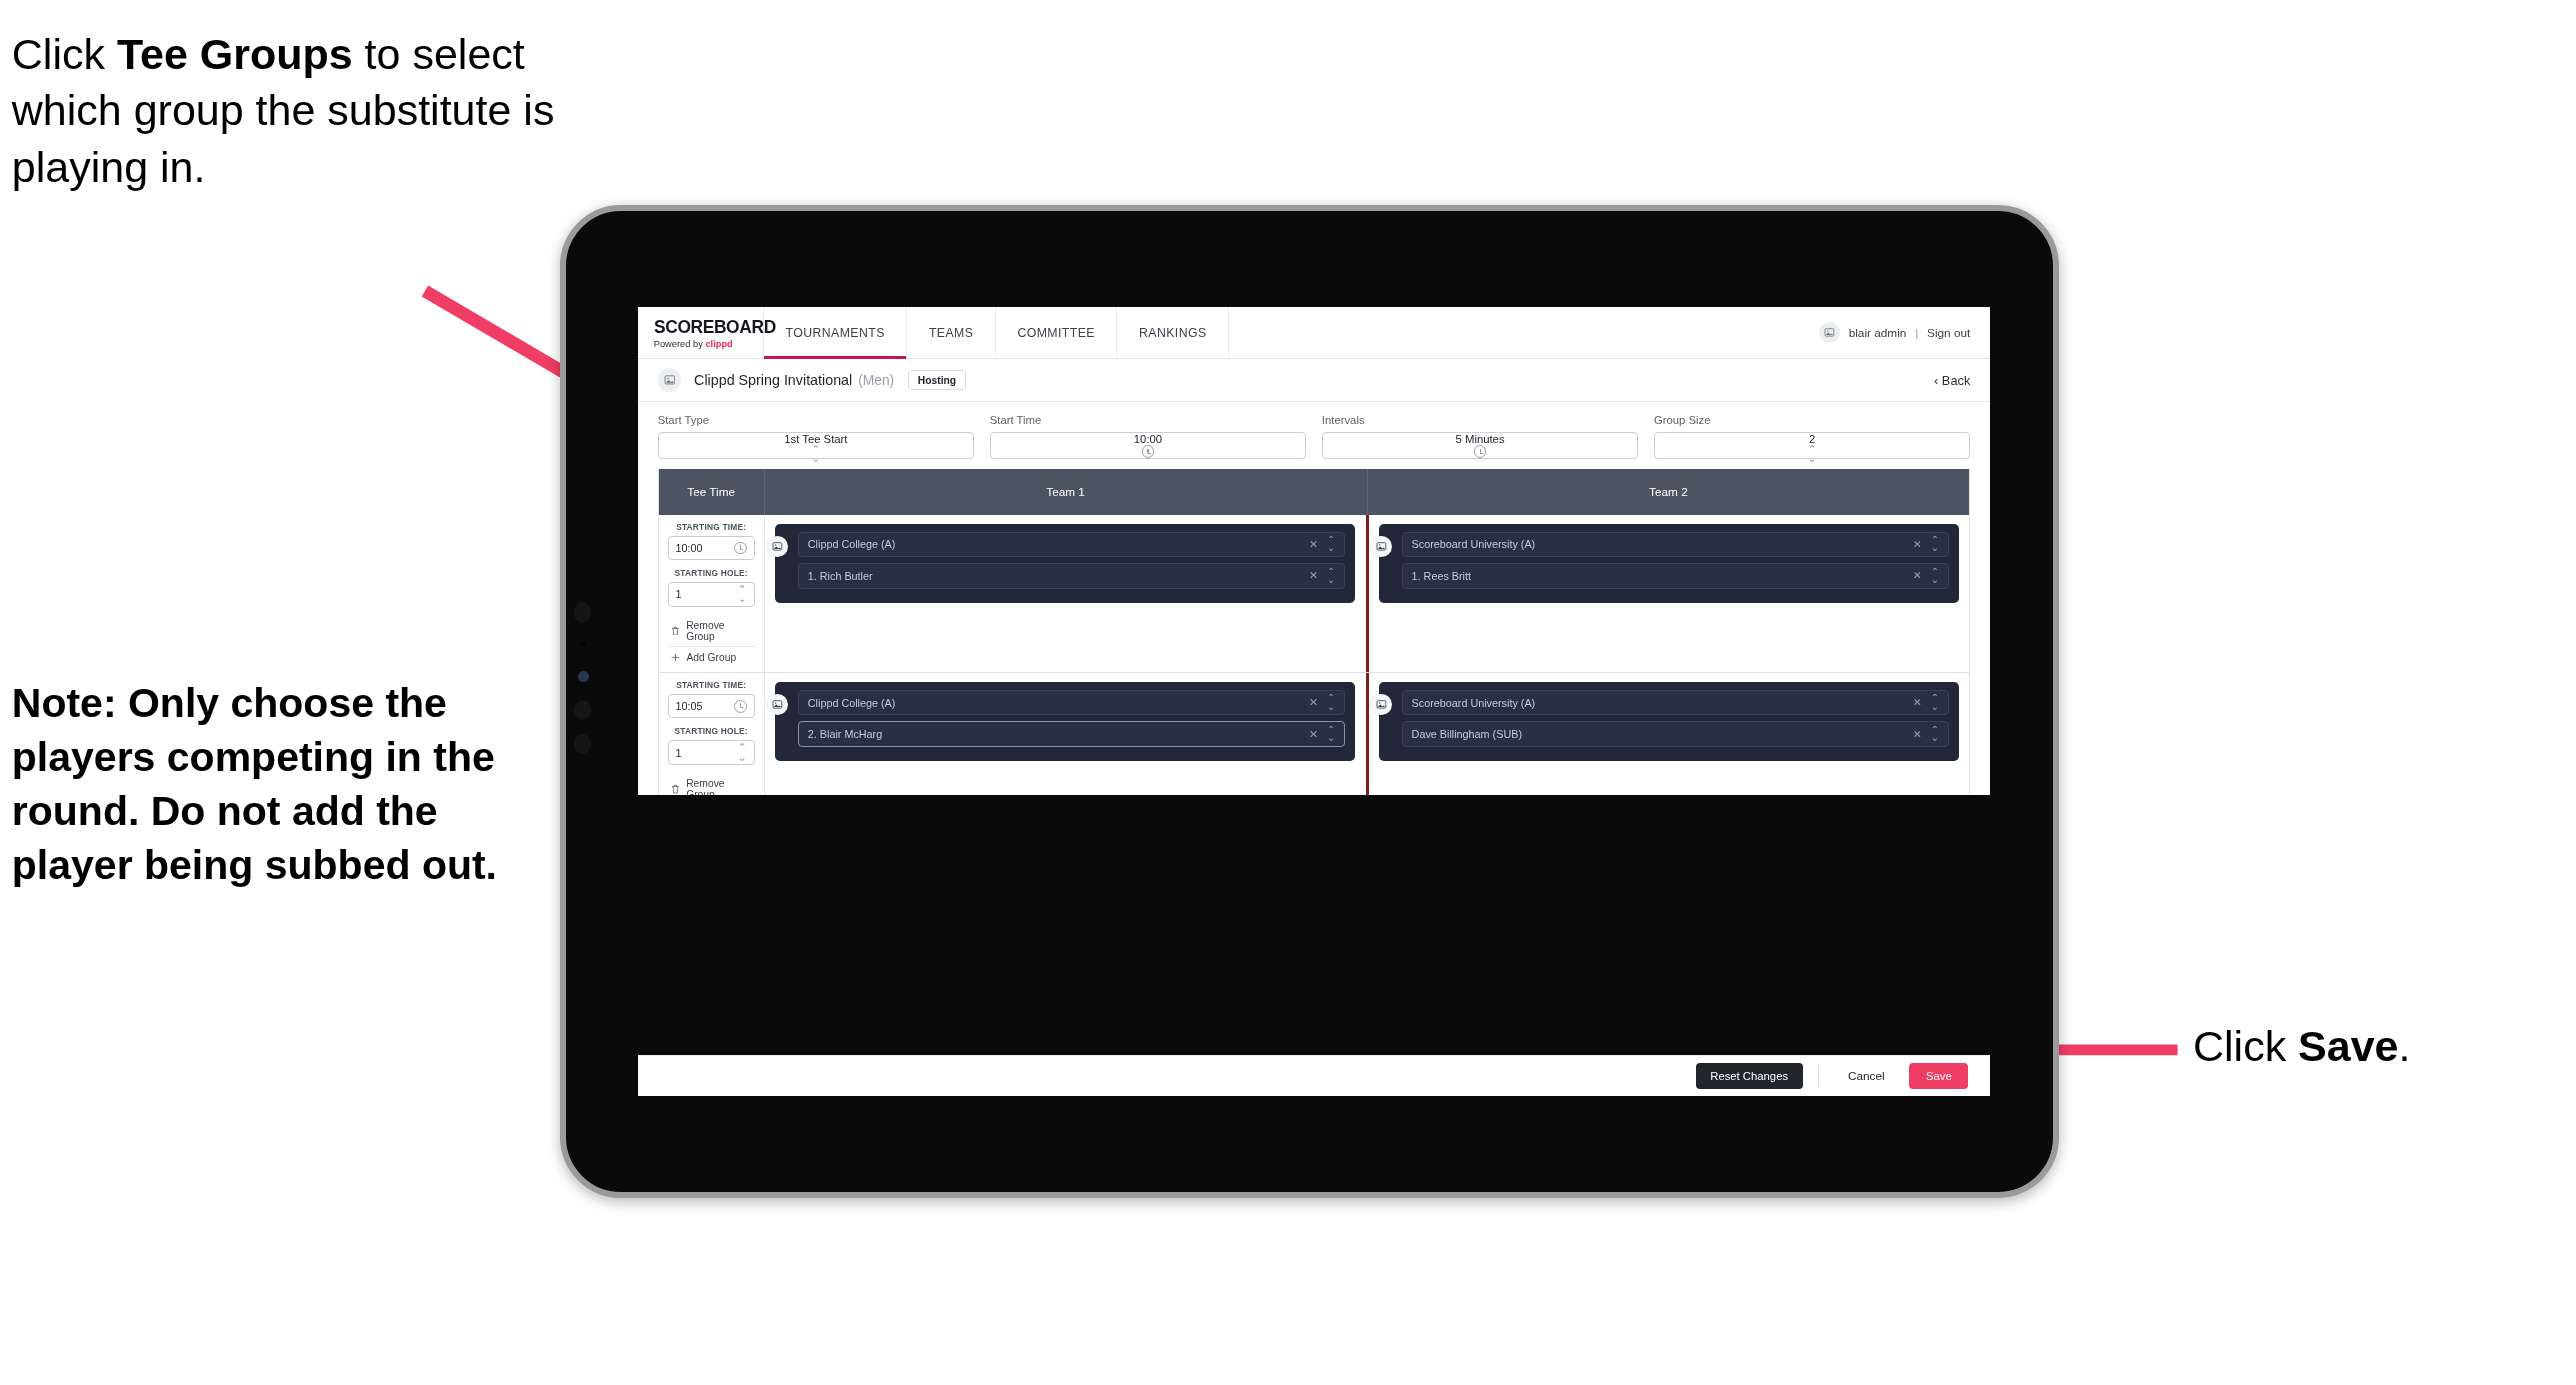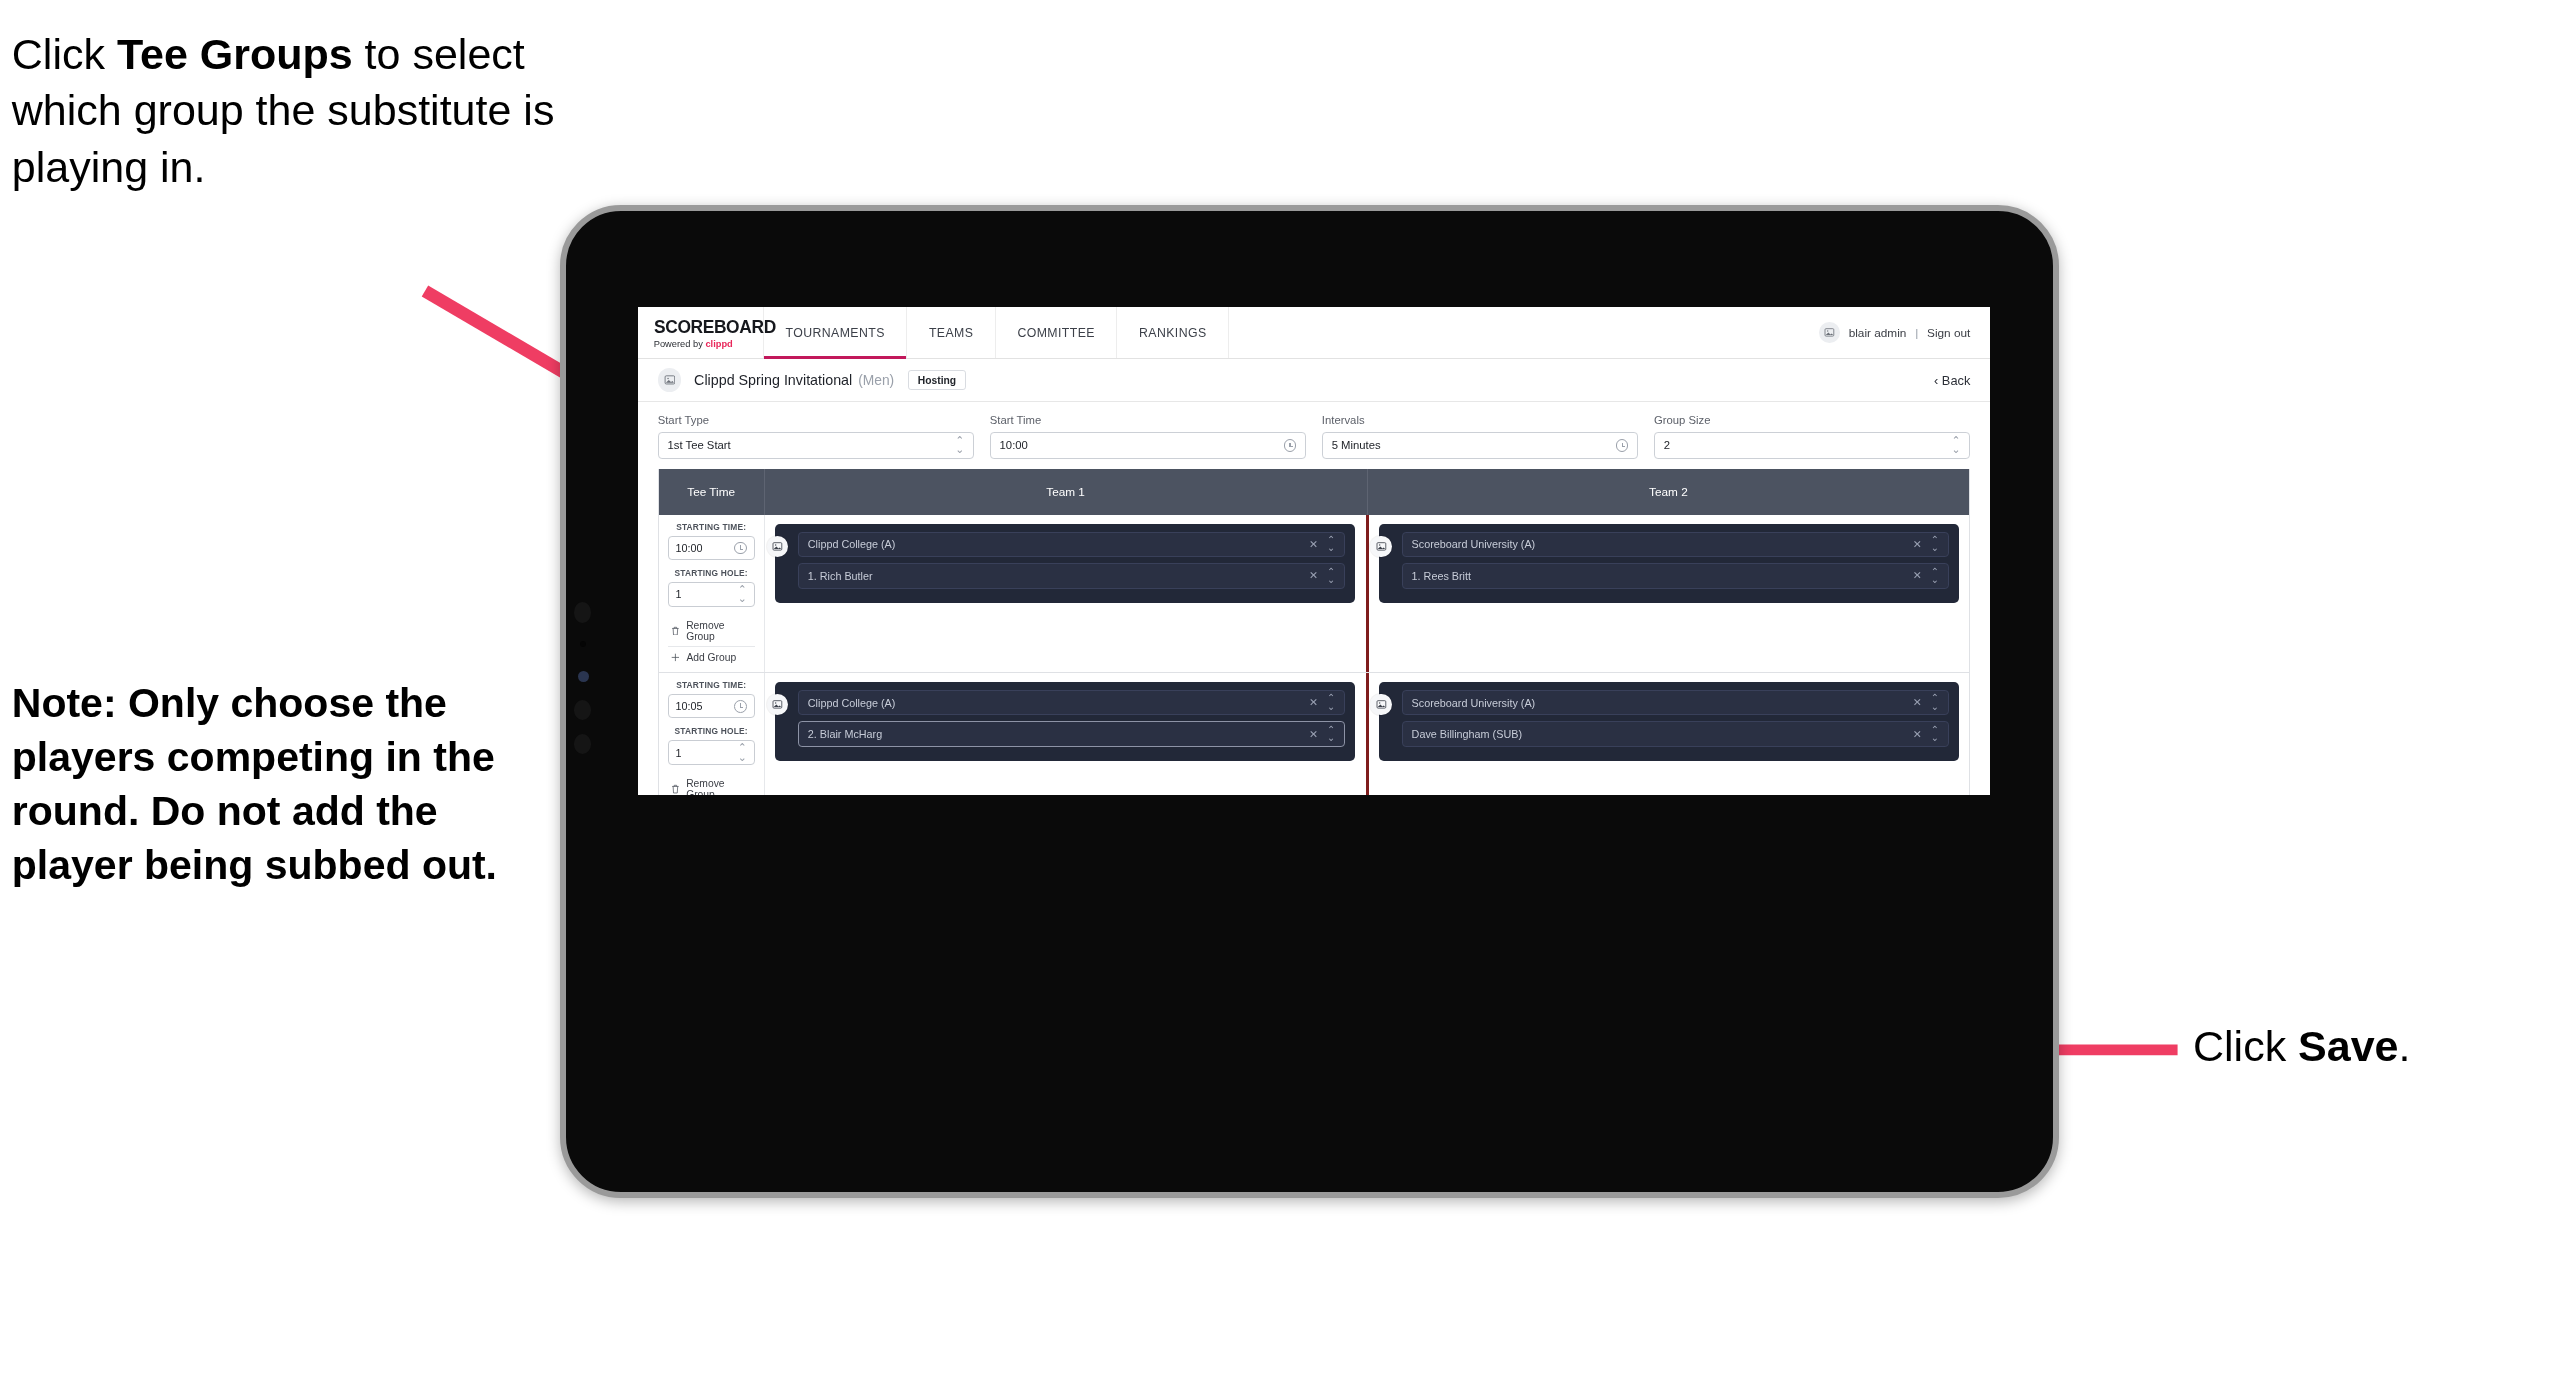--- a/index.html
+++ b/index.html
@@ -108,21 +108,21 @@
 
   
   .controls {
     display:flex; gap: 15.7px; padding: 11.8px 19.7px 9.8px 19.7px; background:#fff;
   }
   .ctrl { flex:1; }
   .ctrl-label { font-size: 11.3px; color:#5b5f68; margin-bottom: 5.9px; }
   .ctrl-box {
     height: 27.5px; border:1px solid #ccd0d6; border-radius: 3.9px; background:#fff;
     display:flex; align-items:center; padding: 0 8.8px;
-    font-size: 11.3px; color:#22252b;
+    font-size: 11.3px; color:#22252b;flex-direction:column;
   }
   .ctrl-box .val { flex:1; }
   .spin { color:#9aa0aa; font-size: 10.8px; line-height: 0.85; text-align:center; }
   .clock { width:12.8px; height:12.8px; border:1.3px solid #9aa0aa; border-radius:50%; position:relative; }
   .clock::after{ content:""; position:absolute; left:4.9px; top:2.5px; width:1.2px; height:4.3px; background:#9aa0aa;}
   .clock::before{ content:""; position:absolute; left:5.4px; top:6.2px; width:3.1px; height:1.2px; background:#9aa0aa;}
 
   
   .tbl { margin: 0 19.7px; border:1px solid #dfe1e5; border-top:none; }
   .tbl-head {
@@ -491,15 +491,21 @@
                   <span class="row-spin">⌃<br>⌄</span>
                 </div>
               </div>
             </div>
           </div>
         </div>
 
       </div>
     </div>
 
+    <div class="footer">
+      <button class="btn-reset">Reset Changes</button>
+      <div class="foot-div"></div>
+      <button class="btn-cancel">Cancel</button>
+      <button class="btn-save">Save</button>
+    </div>
   </div>
 </div>
 
 
 </body></html>

